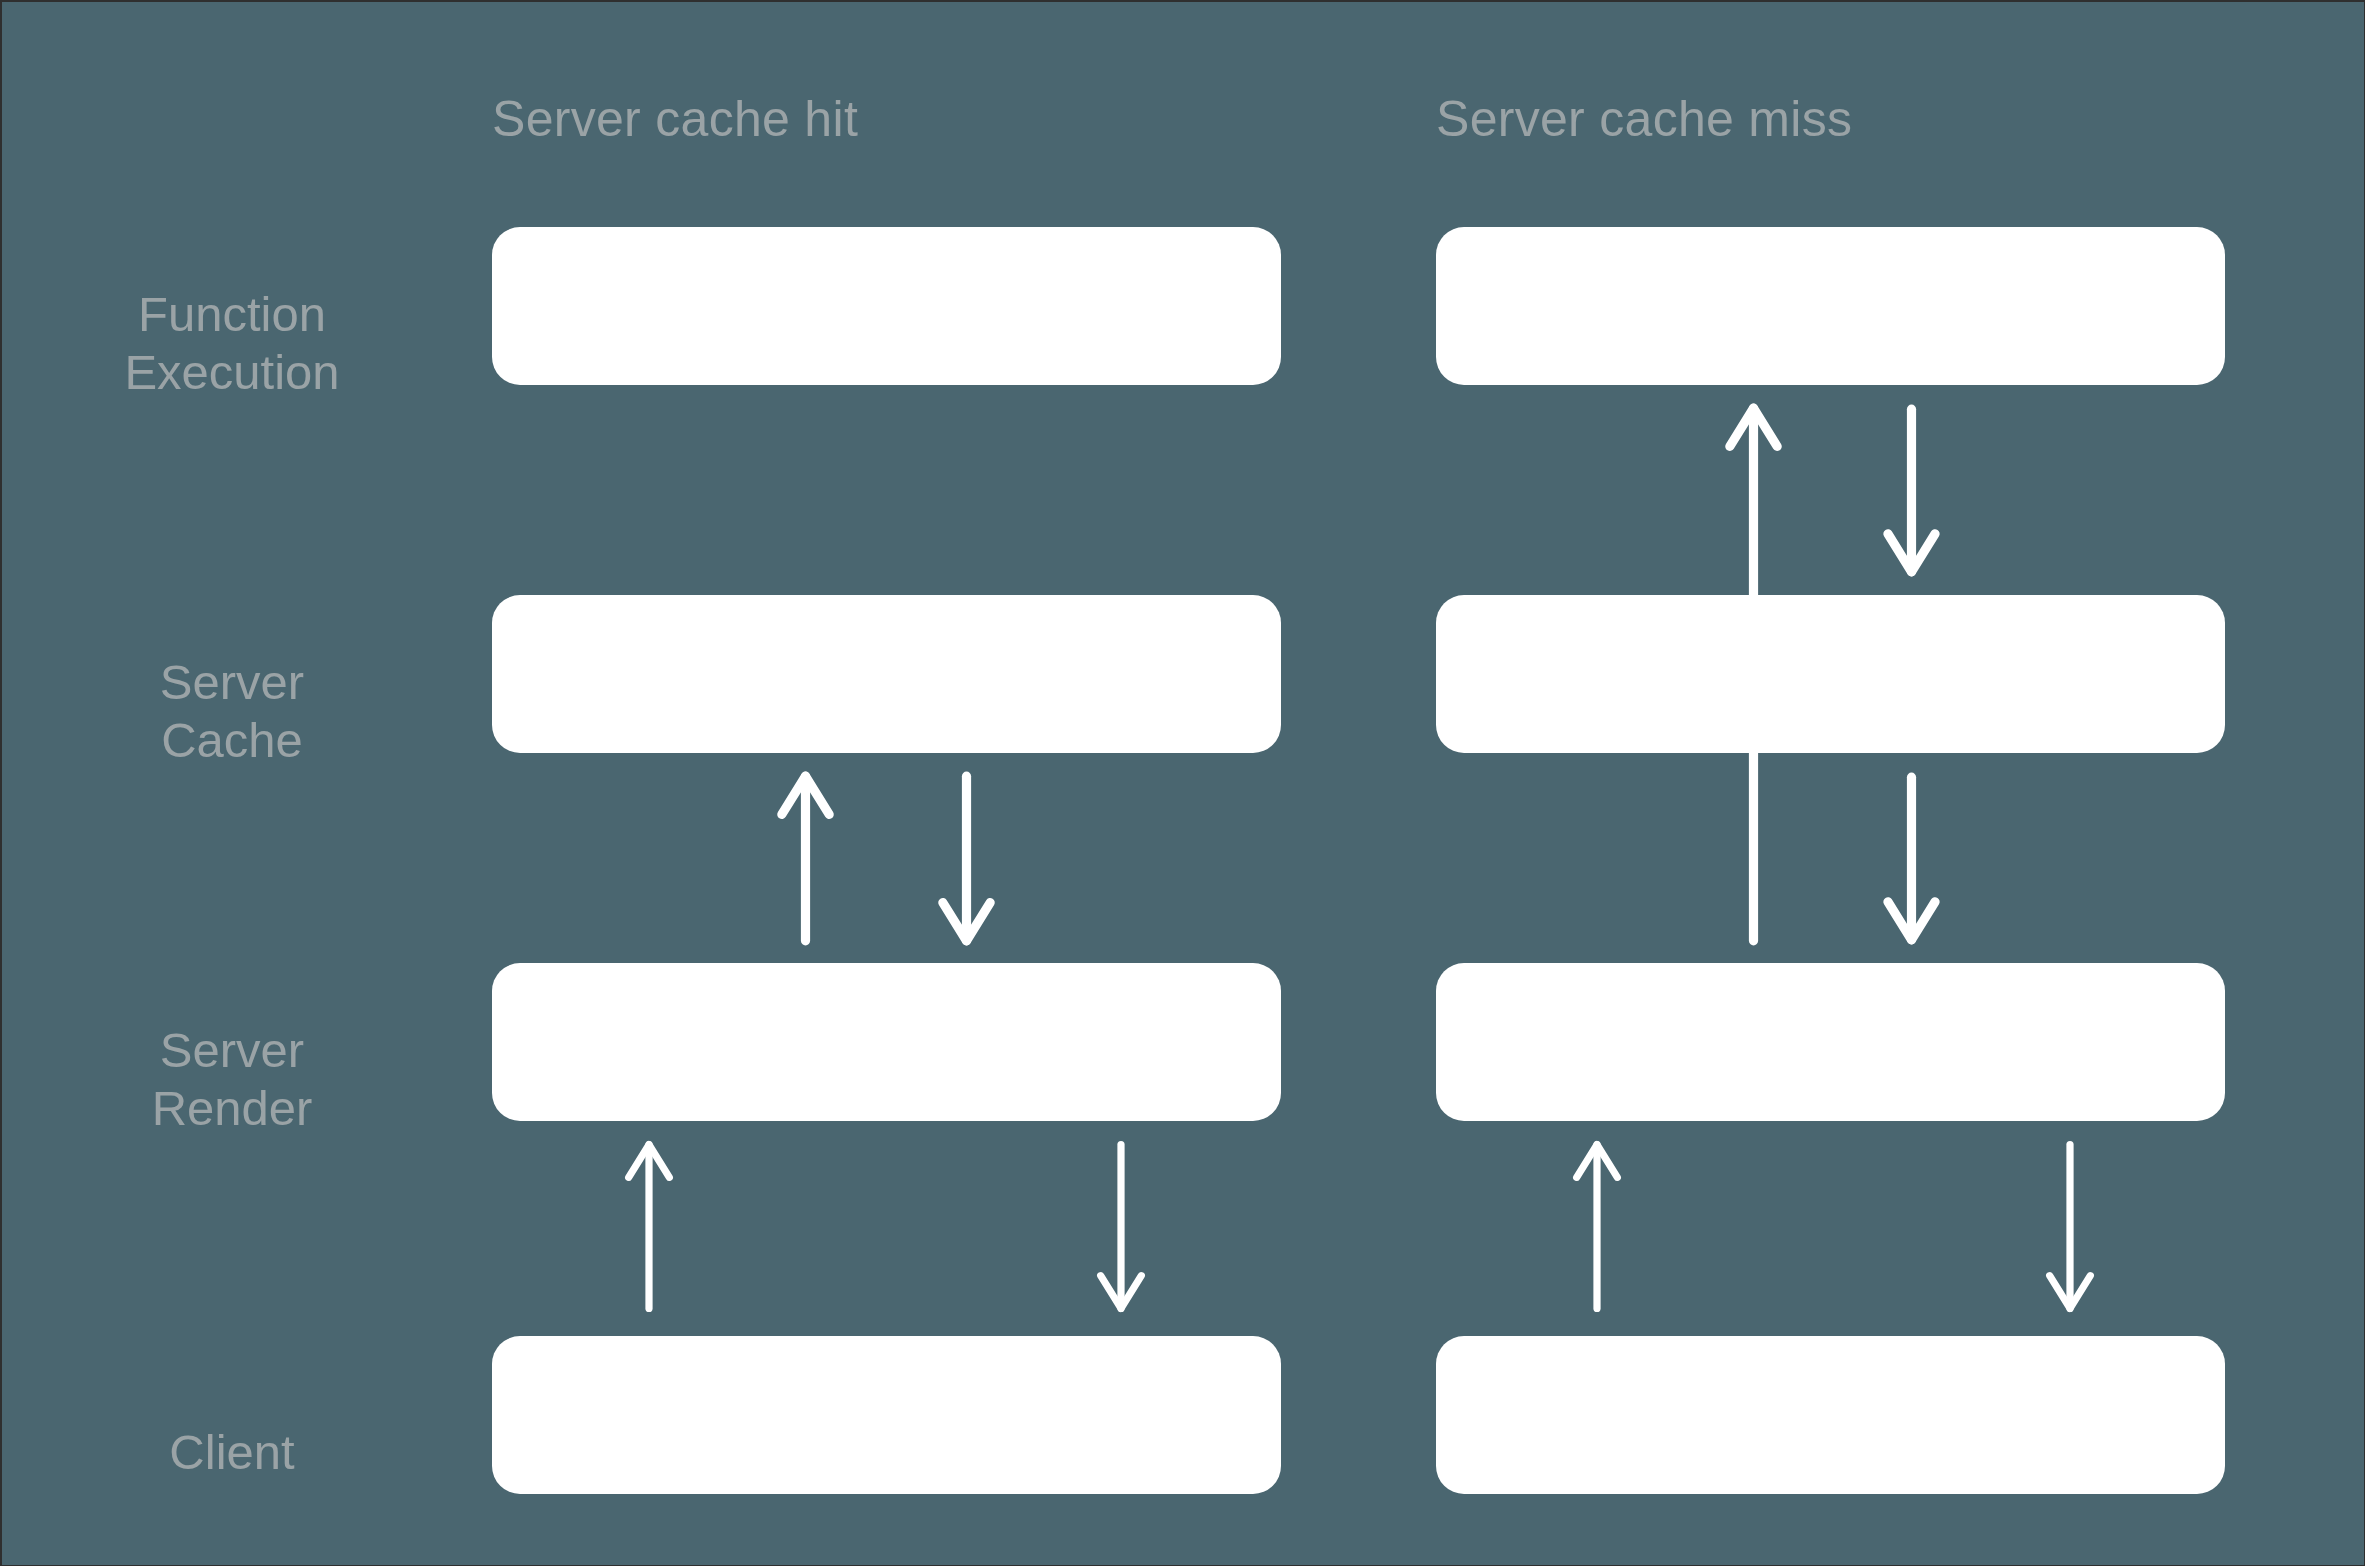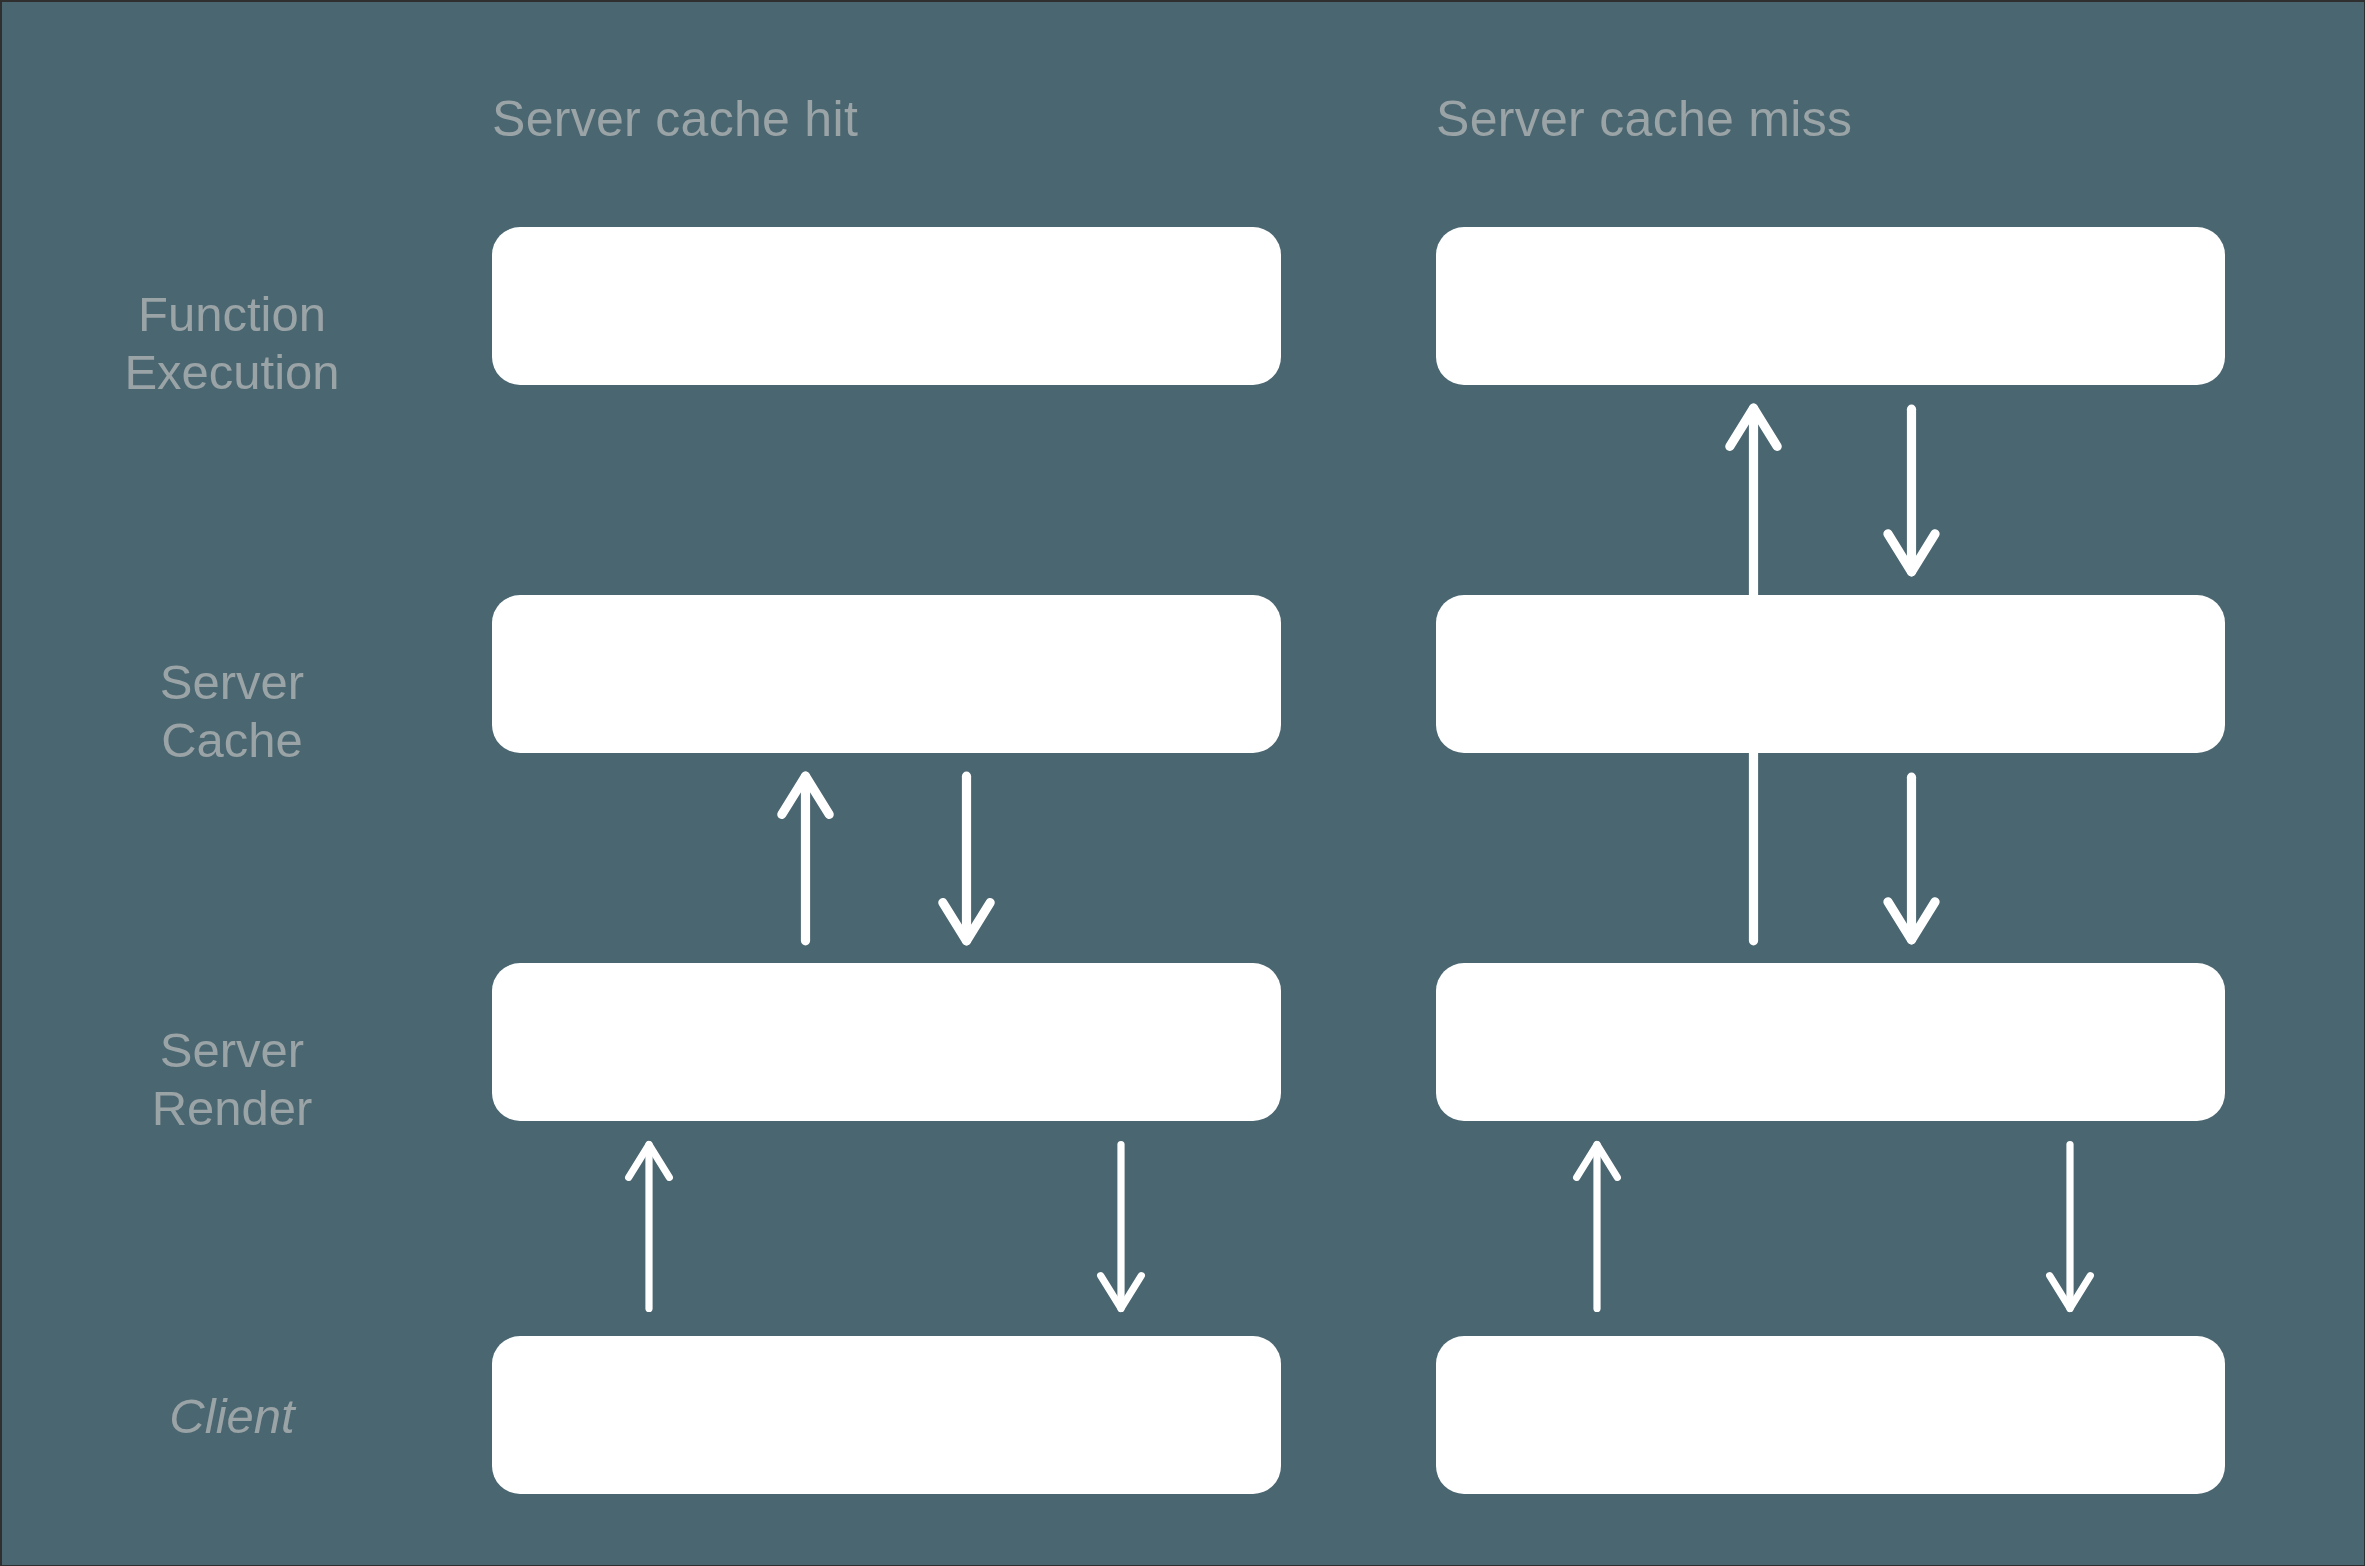--- a/index.html
+++ b/index.html
@@ -71,21 +71,21 @@
 
   <div class="col-header" id="header-hit" style="left: 490px; top: 92px;">Server cache hit</div>
   <div class="col-header" id="header-miss" style="left: 1434px; top: 92px;">Server cache miss</div>
 
   <div class="row-label" id="rowlabel-0" style="top: 304px;">Function
 Execution</div>
   <div class="row-label" id="rowlabel-1" style="top: 672px;">Server
 Cache</div>
   <div class="row-label" id="rowlabel-2" style="top: 1040px;">Server
 Render</div>
-  <div class="row-label" id="rowlabel-3" style="top: 1377px; font-style: italic;">Client</div>
+  <div class="row-label" id="rowlabel-3" style="top: 1413px;">Client</div>
 
   <div id="boxes-layer">
       <div class="lane-box" style="left: 490px; top: 225px; width: 789px; height: 158px;"></div>
       <div class="lane-box" style="left: 490px; top: 593px; width: 789px; height: 158px;"></div>
       <div class="lane-box" style="left: 490px; top: 961px; width: 789px; height: 158px;"></div>
       <div class="lane-box" style="left: 490px; top: 1334px; width: 789px; height: 158px;"></div>
       <div class="lane-box" style="left: 1434px; top: 225px; width: 789px; height: 158px;"></div>
       <div class="lane-box" style="left: 1434px; top: 593px; width: 789px; height: 158px;"></div>
       <div class="lane-box" style="left: 1434px; top: 961px; width: 789px; height: 158px;"></div>
       <div class="lane-box" style="left: 1434px; top: 1334px; width: 789px; height: 158px;"></div>

